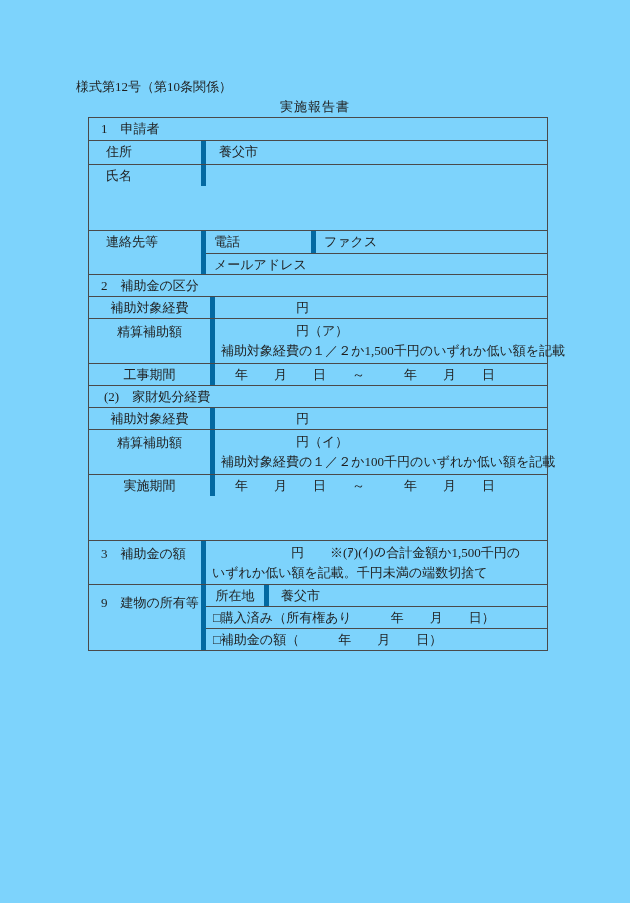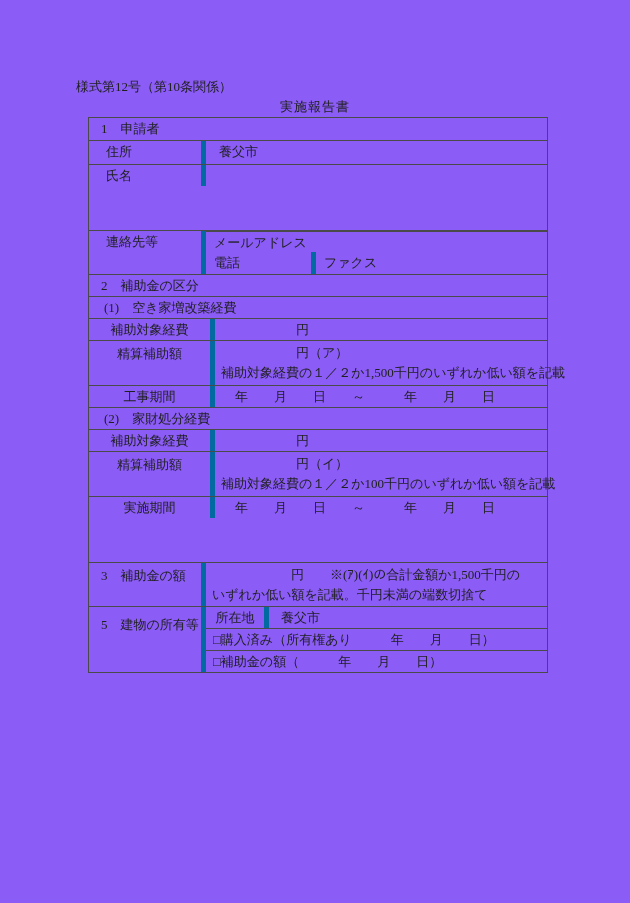--- a/index.html
+++ b/index.html
@@ -1,19 +1,19 @@
 <!DOCTYPE html>
 <html><head>
 <meta charset="utf-8">
 <style>
   html,body { margin:0; padding:0; background:#ffffff; }
   .page {
     position:relative;
     width:630px; height:903px;
-    background:#8b5cf6;
+    background:#7dd3fc;
     font-family:"Liberation Serif","DejaVu Serif",serif;
     color:#1f1f1f;
     font-size:13px;
     overflow:hidden;
   }
   .form-no {
     position:absolute; left:76px; top:78px;
     white-space:nowrap;
   }
   .doc-title {
@@ -76,37 +76,34 @@
     </div>
 
     <div class="r h22 bt">
       <div class="c w112 pl17">氏名</div>
       <div class="c bl fl pl13"></div>
     </div>
 
     <div class="r h44 bt">
       <div class="c w112 pl17">連絡先等</div>
       <div class="col bl fl">
-        <div class="r h21 bt">
-          <div class="c fl pl8">メールアドレス</div>
-        </div>
         <div class="r h23">
           <div class="c w105 pl8">電話</div>
           <div class="c bl fl pl8">ファクス</div>
+        </div>
+        <div class="r h21 bt">
+          <div class="c fl pl8">メールアドレス</div>
         </div>
       </div>
     </div>
 
     <div class="r h22 bt">
       <div class="c fl pl12">2　補助金の区分</div>
     </div>
 
-    <div class="r h22 bt">
-      <div class="c fl pl15">(1)　空き家増改築経費</div>
-    </div>
 
     <div class="r h22 bt">
       <div class="c w121 ctr">補助対象経費</div>
       <div class="c bl fl pl81">円</div>
     </div>
 
     <div class="r h45 bt">
       <div class="c w121 ctr top">精算補助額</div>
       <div class="col bl fl">
         <div class="line ln1 pl81">円（ア）</div>
@@ -143,21 +140,21 @@
 
     <div class="r h44 bt">
       <div class="c w112 pl12 top">3　補助金の額</div>
       <div class="col bl fl">
         <div class="line ln1 pl85">円　　※(ｱ)(ｲ)の合計金額か1,500千円の</div>
         <div class="line ln2 pl6">いずれか低い額を記載。千円未満の端数切捨て</div>
       </div>
     </div>
 
     <div class="r h66 bt">
-      <div class="c w112 pl12 top8">5　建物の所有等</div>
+      <div class="c w112 pl12 top8">9　建物の所有等</div>
       <div class="col bl fl">
         <div class="r h22">
           <div class="c w58 ctr">所在地</div>
           <div class="c bl fl pl12">養父市</div>
         </div>
         <div class="r h22 bt">
           <div class="c fl pl7"><span class="cbx">□</span><span>購入済み（所有権あり　　　年　　月　　日）</span></div>
         </div>
         <div class="r h22 bt">
           <div class="c fl pl7"><span class="cbx">□</span><span>補助金の額（　　　年　　月　　日）</span></div>

